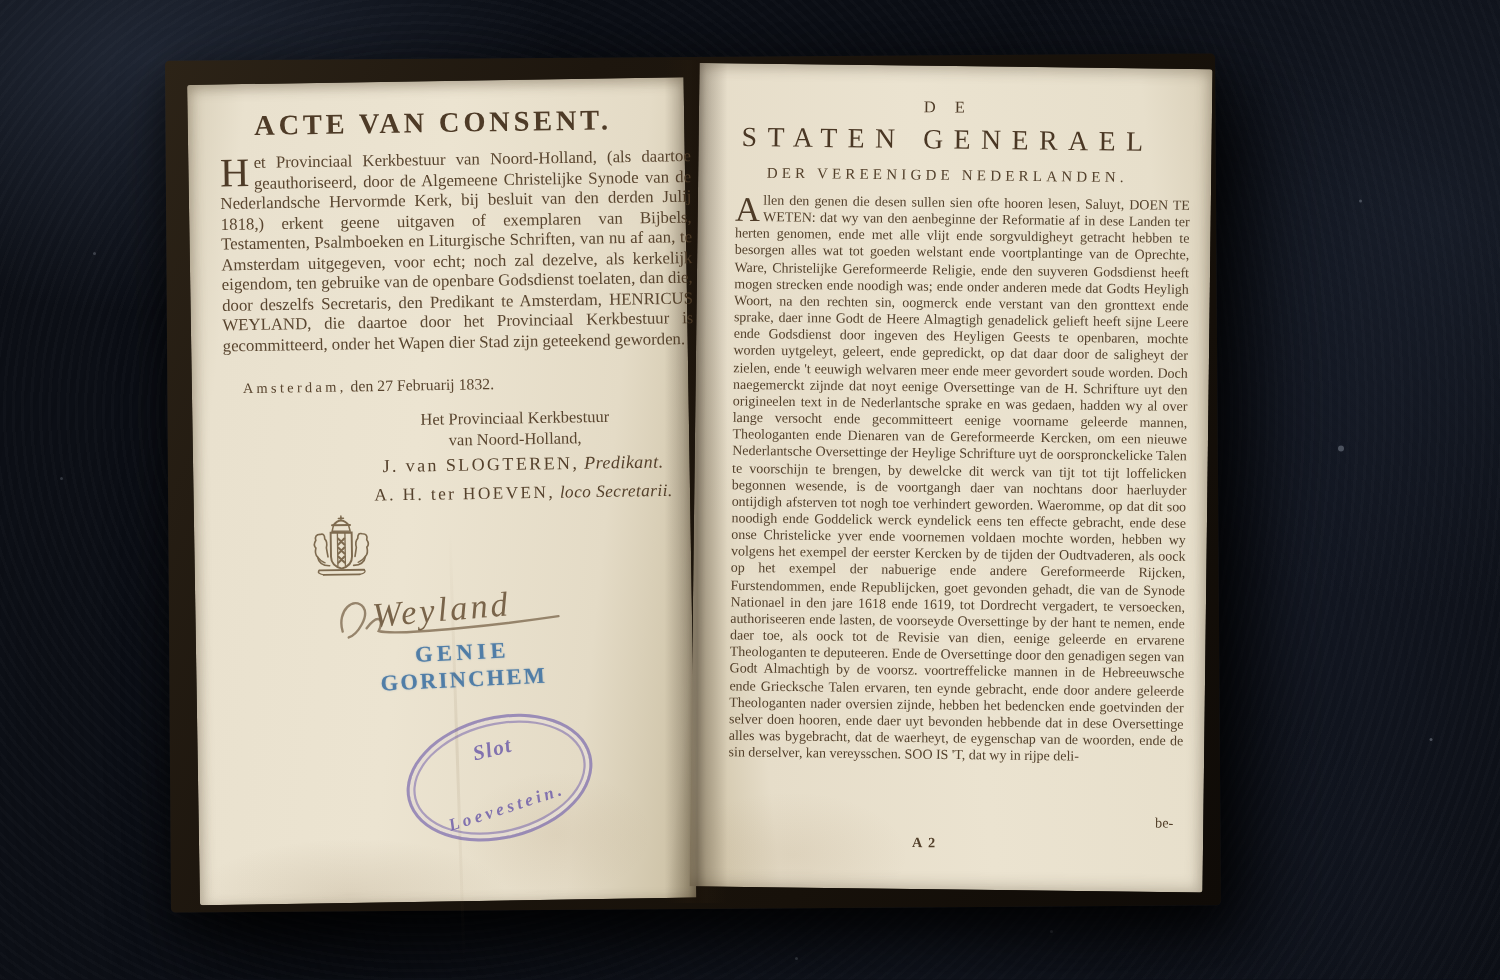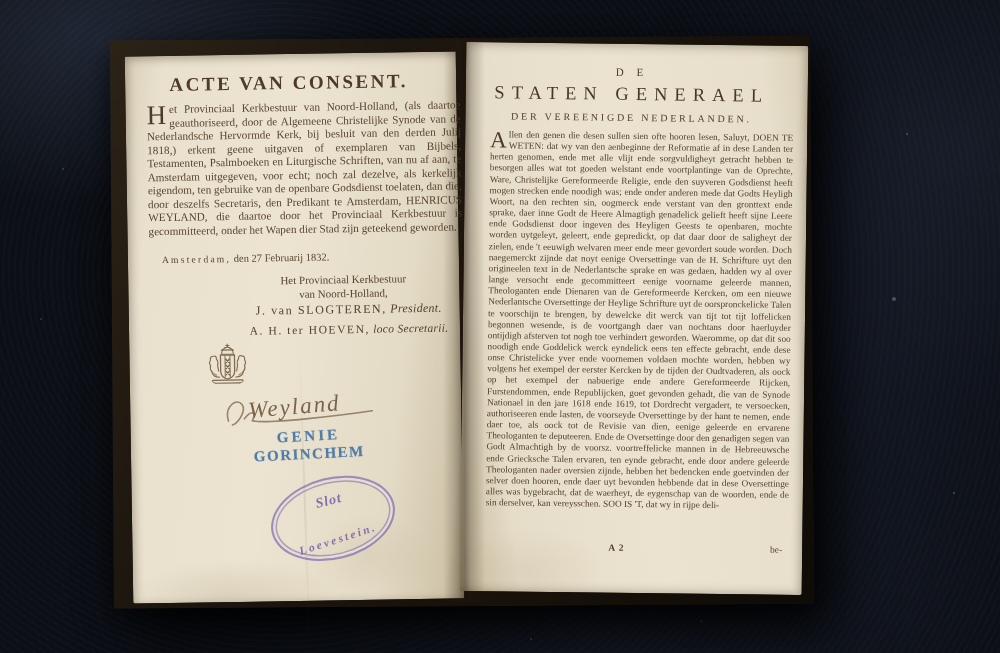--- a/index.html
+++ b/index.html
@@ -92,21 +92,21 @@
   .rp-h1{position:absolute;left:0;right:10px;top:22px;text-align:center;
     font-size:11px;letter-spacing:5px;color:#4e3b27;}
   .rp-h2{position:absolute;left:0;right:10px;top:40px;text-align:center;
     font-size:18.5px;letter-spacing:7px;color:#4a3724;}
   .rp-h3{position:absolute;left:0;right:10px;top:68px;text-align:center;
     font-size:10px;letter-spacing:2.8px;color:#53402b;}
   .rp-para{position:absolute;left:25px;top:87px;width:303px;
     font-size:9.3px;line-height:11.15px;text-align:justify;color:#53402b;}
   .rp-para .dropcap{font-size:23px;line-height:19px;padding:1px 2px 0 0;}
   .rp-footer{position:absolute;left:25px;top:499px;width:303px;height:14px;font-size:9.5px;color:#53402b;}
-  .rp-footer .sigmark{position:absolute;left:123px;top:0;font-weight:bold;letter-spacing:1px;}
+  .rp-footer .sigmark{position:absolute;left:123px;top:15px;font-weight:bold;letter-spacing:1px;}
   .rp-footer .catchword{position:absolute;right:6px;top:0;}
   .fold-line{position:absolute;left:172px;top:300px;width:2px;height:290px;
     background:linear-gradient(rgba(120,95,60,0), rgba(120,95,60,0.12), rgba(120,95,60,0));transform:rotate(-1deg);}
 </style>
 </head>
 <body>
 
 <div class="speck"></div>
 
 <div class="board"></div>
@@ -116,21 +116,21 @@
 
   <div class="lp-para"><span class="dropcap">H</span><span>et Provinciaal Kerkbestuur van Noord-Holland, (als daartoe geauthoriseerd, door de Algemeene Christelijke Synode van de Nederlandsche Hervormde Kerk, bij besluit van den derden Julij 1818,) erkent geene uitgaven of exemplaren van Bijbels, Testamenten, Psalmboeken en Liturgische Schriften, van nu af aan, te Amsterdam uitgegeven, voor echt; noch zal dezelve, als kerkelijk eigendom, ten gebruike van de openbare Godsdienst toelaten, dan die, door deszelfs Secretaris, den Predikant te Amsterdam, HENRICUS WEYLAND, die daartoe door het Provinciaal Kerkbestuur is gecommitteerd, onder het Wapen dier Stad zijn geteekend geworden.</span></div>
 
   <div class="lp-dateline"><span class="sc">Amsterdam,</span><span> den 27 Februarij 1832.</span></div>
 
   <div class="lp-issuer">
     <div>Het Provinciaal Kerkbestuur</div>
     <div>van Noord-Holland,</div>
   </div>
 
-  <div class="lp-sig sig1"><span class="nm">J. van SLOGTEREN,</span><span class="ttl"> President.</span></div>
+  <div class="lp-sig sig1"><span class="nm">J. van SLOGTEREN,</span><span class="ttl"> Predikant.</span></div>
 
   <div class="lp-sig sig2"><span class="nm">A. H. ter HOEVEN,</span><span class="ttl"> loco Secretarii.</span></div>
 
   <svg class="crest" viewBox="0 0 50 50">
     <g fill="none" stroke="#6b5639" stroke-width="1.3" stroke-linecap="round">
 
       <path d="M20 9 Q25 3 30 9"></path>
       <path d="M19 9 L31 9"></path>
       <path d="M25 3 L25 6 M23.3 4.5 L26.7 4.5" stroke-width="1"></path>
       <path d="M20 9 L19 13 L31 13 L30 9" stroke-width="1"></path>

